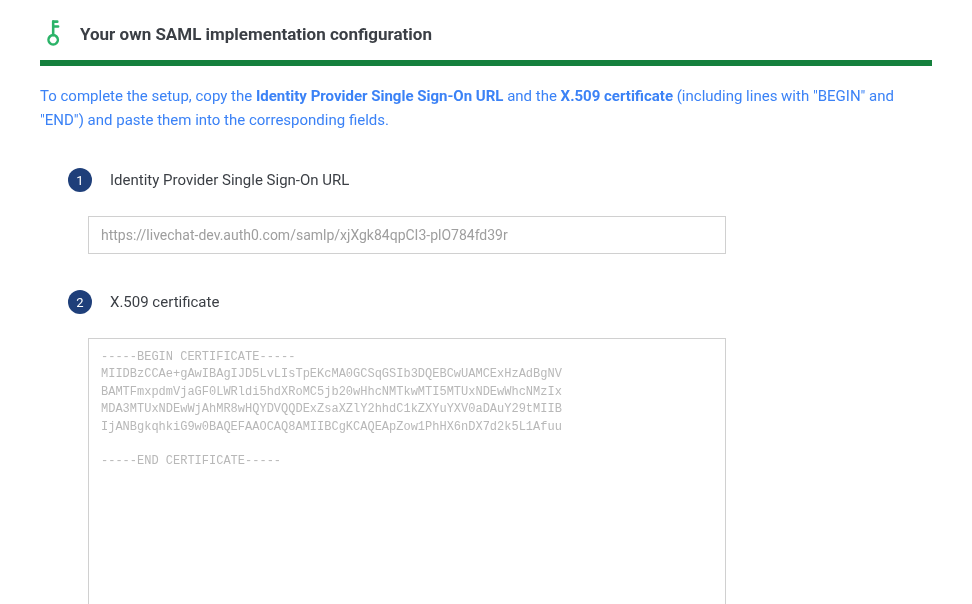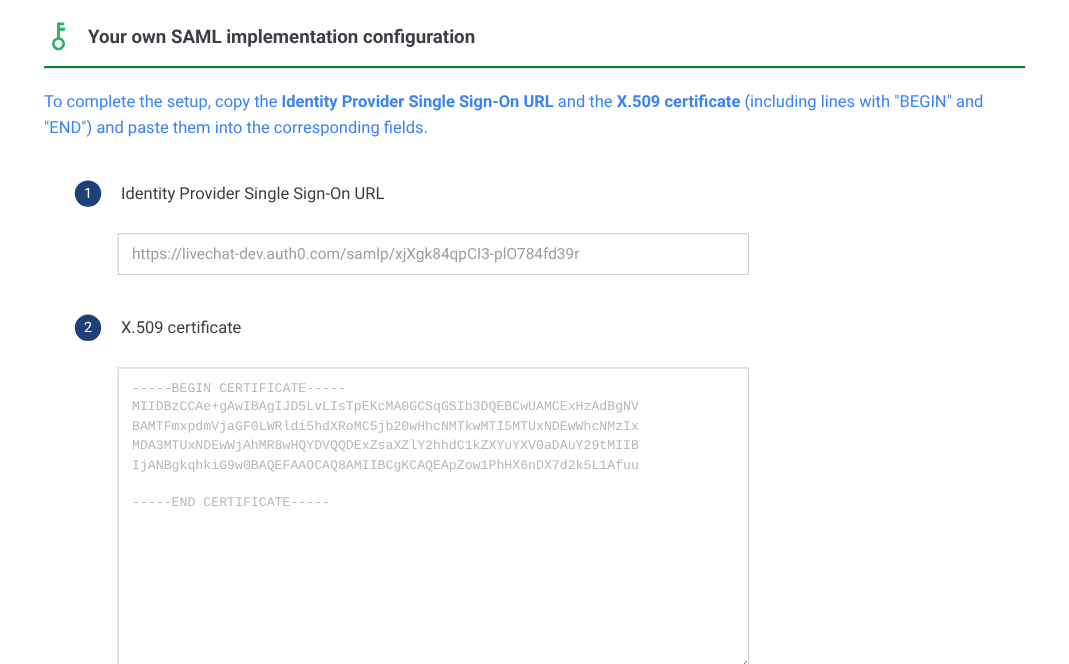--- a/index.html
+++ b/index.html
@@ -8,21 +8,21 @@
       background: #fff;
       color: #3b3f45;
       padding: 20px 40px;
       width: 972px;
     }
     .header {
       display: flex;
       align-items: center;
       gap: 12px;
       padding-bottom: 12px;
-      border-bottom: 2px solid #15803d;
+      border-bottom: 6px solid #15803d;
     }
     .header-icon {
       width: 28px;
       height: 28px;
       transform: rotate(-45deg);
     }
     .header-title {
       font-size: 17px;
       font-weight: 700;
       color: #3b3f45;
@@ -55,22 +55,22 @@
       font-size: 13px;
       font-weight: 400;
       flex-shrink: 0;
     }
     .step-label {
       font-size: 15px;
       color: #3b3f45;
     }
     .field-wrap {
       margin-top: 24px;
-      margin-left: 39px;
-      width: 574px;
+      margin-left: 20px;
+      width: 638px;
     }
     .text-input {
       width: 100%;
       height: 38px;
       border: 1px solid #d0d0d0;
       padding: 0 12px;
       font-size: 14px;
       color: #9e9e9e;
       font-family: inherit;
       outline: none;

